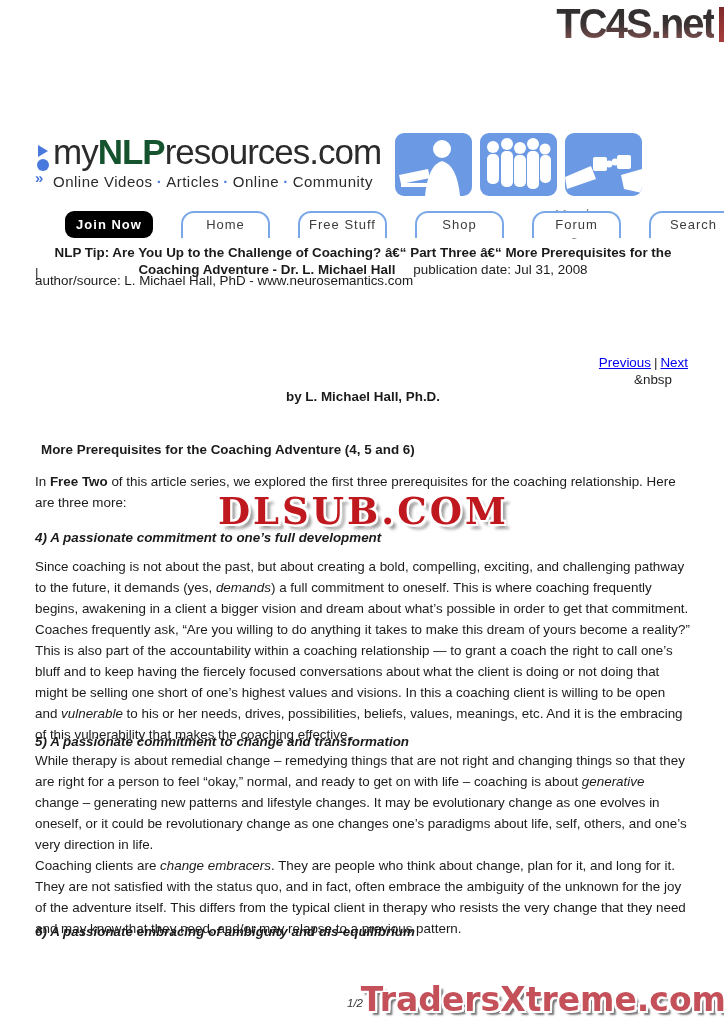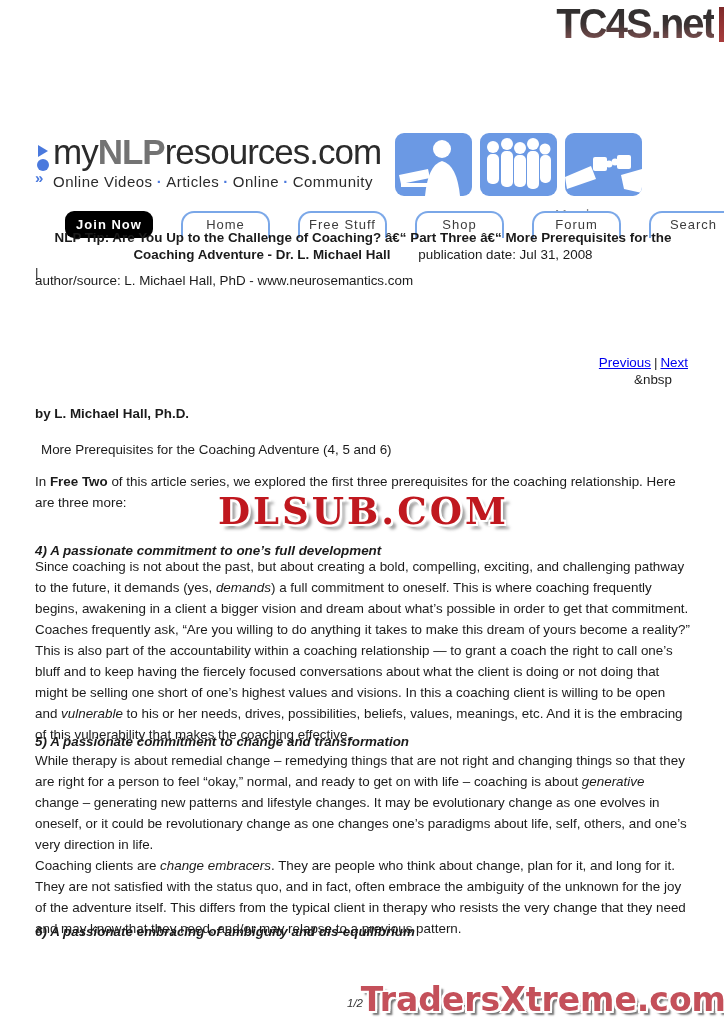--- a/index.html
+++ b/index.html
@@ -18,53 +18,53 @@
 
   
   .brand-row { top:133px; left:35px; width:654px; display:flex; align-items:flex-start; }
   .brand-left { display:flex; }
   .brand-icon { width:18px; padding-top:12px; display:flex; flex-direction:column; align-items:flex-start; }
   .tri { width:0; height:0; border-top:6px solid transparent; border-bottom:6px solid transparent;
     border-left:10px solid #4a79dd; margin-left:3px; }
   .dot { width:12px; height:12px; border-radius:50%; background:#4a79dd; margin-top:2px; margin-left:2px; }
   .chev { color:#4a79dd; font-weight:bold; font-size:15px; line-height:12px; margin-top:1px; }
   .wordmark { font-size:35px; letter-spacing:-1px; color:#2b2b2b; line-height:38px; white-space:nowrap; }
-  .wordmark b { color:#737373; font-weight:bold;text-align:right; }
+  .wordmark b { color:#14532d; font-weight:bold;text-align:right; }
   .tagline { font-size:15px; letter-spacing:0.5px; color:#2b2b2b; margin-top:2px; white-space:nowrap; }
   .tagline .sep { color:#4a79dd; font-weight:bold; padding:0 4px; }
 
   .tiles { display:flex; gap:8px; margin-left:14px; }
   .tile { width:77px; height:63px; background:#6b99e4; border-radius:9px; overflow:hidden; }
   .tile svg { width:100%; height:100%; display:block; }
   .members { top:199px; left:555px; width:85px; 
     font-size:14px; color:#8a8a8a;margin-top:8px; }
 
   
   .nav-row { top:211px; left:55px; display:flex; gap:12px; height:27px;padding-left:10px; }
   .join { width:88px; background:#000; color:#fff; border-radius:9px;
     font-size:13px; font-weight:bold; letter-spacing:1px; text-align:center; line-height:27px; }
   .tab { width:89px; border:2px solid #7aa7e8; border-bottom:none;
     border-radius:13px 13px 0 0; background:#fff; color:#3c3c3c;
     font-size:13px; letter-spacing:1px; text-align:center; line-height:24px;margin-left:16px; }
 
   
   .txt { left:35px; width:656px; font-size:13.4px; line-height:21px; color:#1b1b1b; }
-  .title-block { top:230px; text-align:center; font-size:13.4px; font-weight:bold; line-height:16.5px; }
-  .title-date { font-weight:normal; padding-left:28px; }
+  .title-block { top:245px; text-align:center; font-size:13.4px; font-weight:bold; line-height:16.5px; }
+  .title-date { font-weight:normal; padding-left:18px; }
   .pipe { top:262px; }
   .author { top:270px; }
   .prevnext { top:352px; right:36px; left:auto; width:auto; text-align:right; font-size:13.4px; }
   .prevnext a { color:#0000ee; text-decoration:underline; cursor:pointer; }
   .pn-sep { padding:0 3px; color:#1b1b1b; }
   .nbsp-line { top:369px; right:52px; left:auto; width:auto; text-align:center; font-size:13.4px; }
-  .byline { top:403px; font-weight:bold; }
-  .subhead { top:439px; font-weight:normal;padding-left:6px; }
+  .byline { top:386px; text-align:center; font-weight:bold; }
+  .subhead { top:439px; font-weight:bold;padding-left:6px; }
   .intro { top:471px; }
   .h-italic { font-weight:bold; font-style:italic; }
-  .h4 { top:527px;margin-top:13px; }
+  .h4 { top:527px; }
   .p4 { top:556px; }
   .h5 { top:731px; }
   .p5 { top:750px; }
   .h6 { top:921px; }
   i.inl { font-style:italic; }
 
   
   .dlsub { top:489px; left:218px; font-family:"DejaVu Serif", serif; font-weight:bold;
     font-size:37px; letter-spacing:3px; color:#c0181f;
     text-shadow:-2px -2px 0 #fff, 2px -2px 0 #fff, -2px 2px 0 #fff, 2px 2px 0 #fff,

